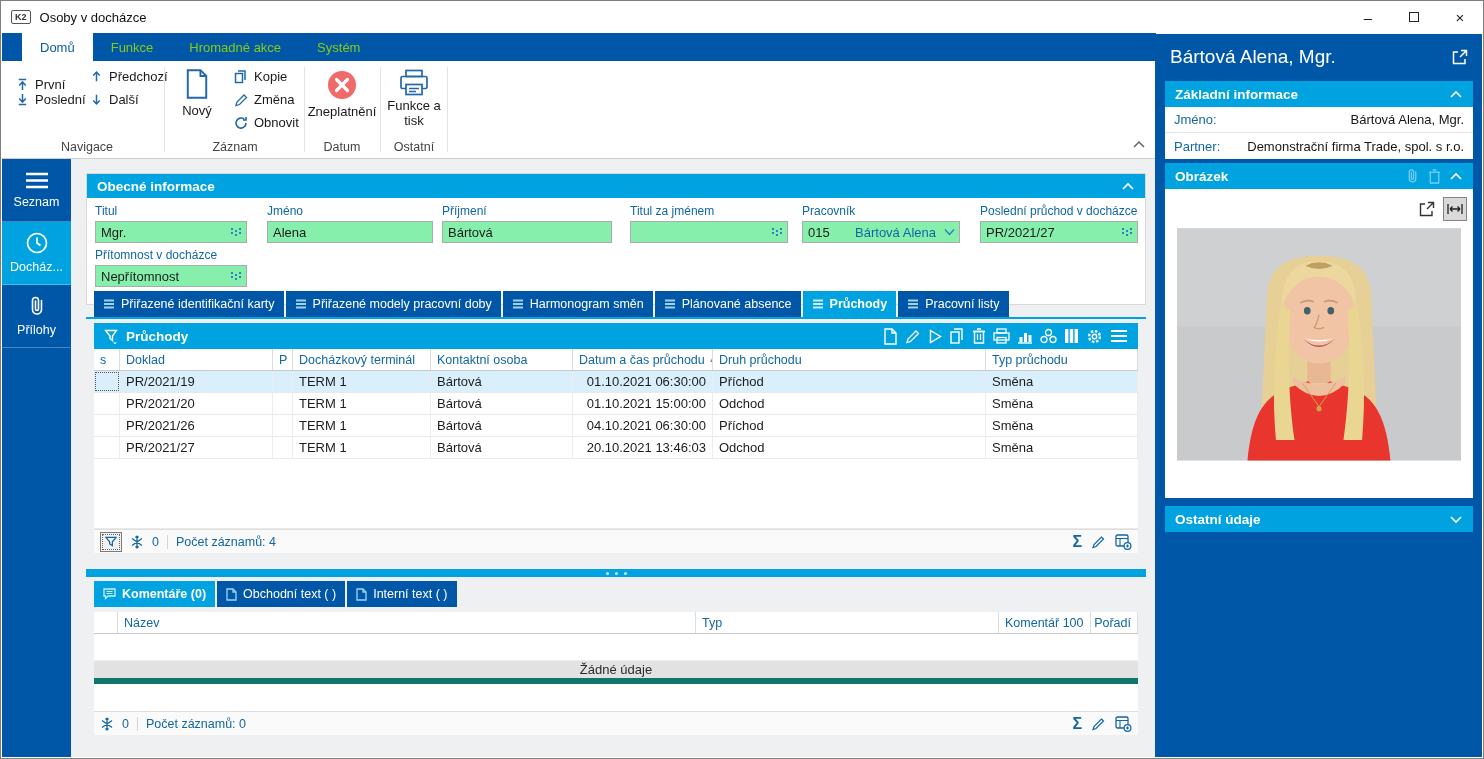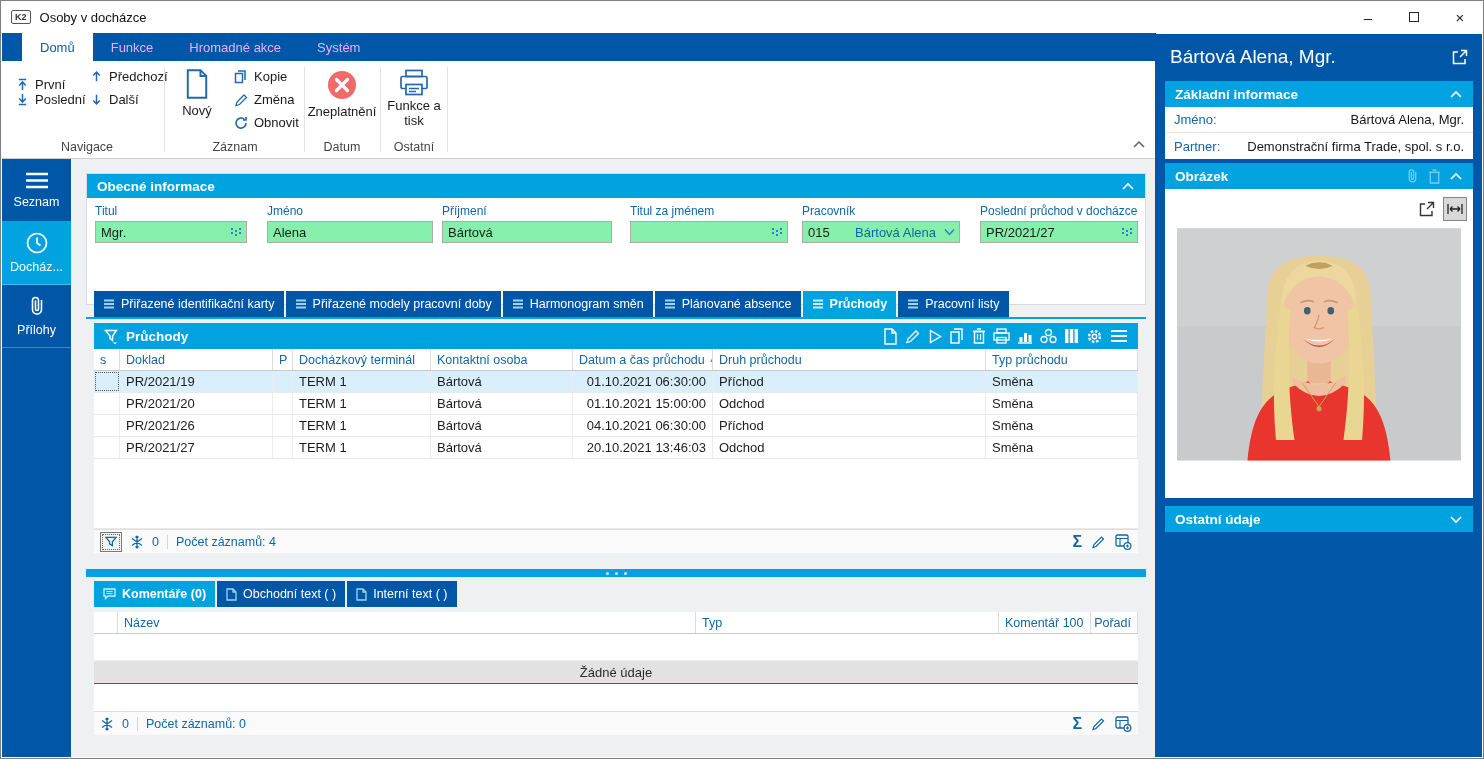--- a/index.html
+++ b/index.html
@@ -14,21 +14,21 @@
   
   .titlebar{position:absolute;left:0;top:0;width:100%;height:32px;background:#fff;display:flex;align-items:center}
   .k2logo{margin-left:10px;border:1px solid #555;color:#333;font-size:9px;font-weight:bold;padding:1px 3px;border-radius:2px}
   .wtitle{margin-left:9px;font-size:13px;color:#111}
   .wbtns{position:absolute;right:0;top:0;height:32px;display:flex}
   .wbtn{width:46px;height:32px;display:flex;align-items:center;justify-content:center;color:#222;font-size:15px}
   .wbtn .maxbox{width:10px;height:10px;border:1px solid #222}
 
   
   .ribtabs{position:absolute;left:1px;top:32px;width:1154px;height:28px;background:var(--dk);display:flex;align-items:stretch;padding-left:20px}
-  .ribtab{display:flex;align-items:center;padding:0 18px;color:#f0abfc;font-size:13px}
+  .ribtab{display:flex;align-items:center;padding:0 18px;color:#84cc16;font-size:13px}
   .ribtab.active{background:#fff;color:#0b5ca8}
   .ribbody{position:absolute;left:1px;top:60px;width:1154px;height:98px;background:#fff;border-bottom:1px solid #cfcfcf}
   .rgroup-cap{position:absolute;bottom:4px;font-size:12.5px;color:#444;text-align:center}
   .gsep{position:absolute;top:6px;bottom:6px;width:1px;background:#e3e3e3}
   .smallbtn{position:absolute;display:flex;align-items:center;gap:6px;color:#1a1a1a;font-size:13px}
   .smallbtn svg{color:var(--ic)}
   .bigbtn{position:absolute;display:flex;flex-direction:column;align-items:center;color:#1a1a1a;font-size:13px;text-align:center}
   .bigbtn svg{color:var(--ic)}
   .ribcollapse{position:absolute;right:10px;bottom:6px;color:#666}
 
@@ -77,21 +77,21 @@
   .sigma{font-size:16px;font-weight:bold;color:var(--bl)}
   .funbox{width:22px;height:20px;border:1px solid #7a7a7a;outline:1px dotted #666;outline-offset:-3px;display:flex;align-items:center;justify-content:center;background:#f2f2f2}
 
   
   .splitter{position:absolute;left:15px;width:1060px;height:8px;background:var(--cy);display:flex;align-items:center;justify-content:center;gap:6px}
   .splitter i{width:3px;height:3px;border-radius:50%;background:#cfeefb}
 
   
   .ctabs{position:absolute;left:23px;height:26px;display:flex;gap:2px}
   .k0{width:24px}.k1{width:303px}.k2w{width:578px}.k3{width:92px}.k4{flex:1}
-  .nodata{height:23px;background:#e2e2e2;display:flex;align-items:center;justify-content:center;color:#2b2b2b;font-size:13px;border-bottom:1px solid #0f766e}
+  .nodata{height:23px;background:#e2e2e2;display:flex;align-items:center;justify-content:center;color:#2b2b2b;font-size:13px;border-bottom:6px solid #0f766e}
 
   
   .rpanel{position:absolute;right:1px;top:33px;width:327px;bottom:1px;background:var(--dk)}
   .rtitle{position:absolute;left:15px;top:12px;color:#fff;font-size:19px}
   .rpop{position:absolute;right:14px;top:15px;color:#fff}
   .rsect{position:absolute;left:10px;width:308px}
   .rsecthead{height:26px}
   .rsecthead .hicons{margin-left:auto;display:flex;align-items:center;gap:8px}
   .kvrow{height:26px;background:#fff;display:flex;align-items:center;padding:0 9px;font-size:13px;border-bottom:1px solid #e3e3e3}
   .kvrow .kl{color:var(--bl)}
@@ -298,20 +298,36 @@
           <span class="pvname">Bártová Alena</span>
           <svg class="cicon" width="11" height="8" viewBox="0 0 11 8">
               <path d="M1 1.5l4.5 5 4.5-5" fill="none" stroke="currentColor" stroke-width="1.4"></path>
             </svg>
         </div>
       </div>
       <div class="fld" style="left:893px;top:30px;width:158px">
         <div class="flabel">Poslední průchod v docházce</div>
         <div class="fbox">
             <span>PR/2021/27</span>
+          <svg class="cicon" width="12" height="10" viewBox="0 0 12 10">
+              <g fill="currentColor">
+                <rect x="1" y="1" width="2" height="2"></rect>
+                <rect x="5" y="3" width="2" height="2"></rect>
+                <rect x="9" y="1" width="2" height="2"></rect>
+                <rect x="1" y="5" width="2" height="2"></rect>
+                <rect x="5" y="7" width="2" height="2"></rect>
+                <rect x="9" y="5" width="2" height="2"></rect>
+              </g>
+            </svg>
+        </div>
+      </div>
+      <div class="fld" style="left:8px;top:74px;width:152px">
+        <div class="flabel">Přítomnost v docházce</div>
+        <div class="fbox">
+            <span>Nepřítomnost</span>
           <svg class="cicon" width="12" height="10" viewBox="0 0 12 10">
               <g fill="currentColor">
                 <rect x="1" y="1" width="2" height="2"></rect>
                 <rect x="5" y="3" width="2" height="2"></rect>
                 <rect x="9" y="1" width="2" height="2"></rect>
                 <rect x="1" y="5" width="2" height="2"></rect>
                 <rect x="5" y="7" width="2" height="2"></rect>
                 <rect x="9" y="5" width="2" height="2"></rect>
               </g>
             </svg>

